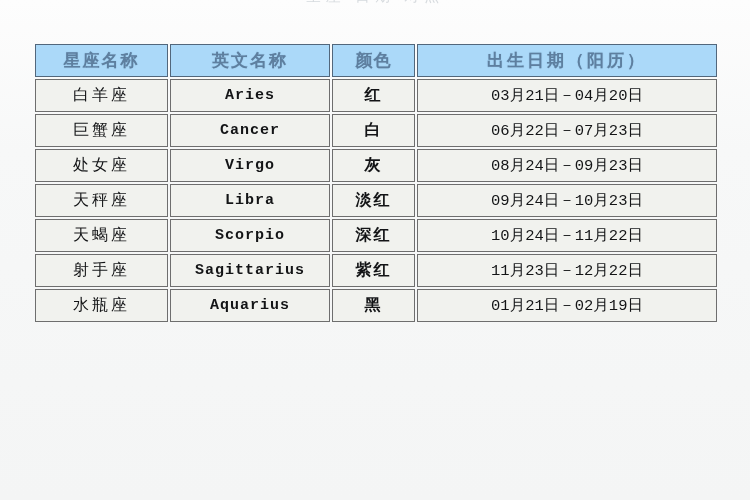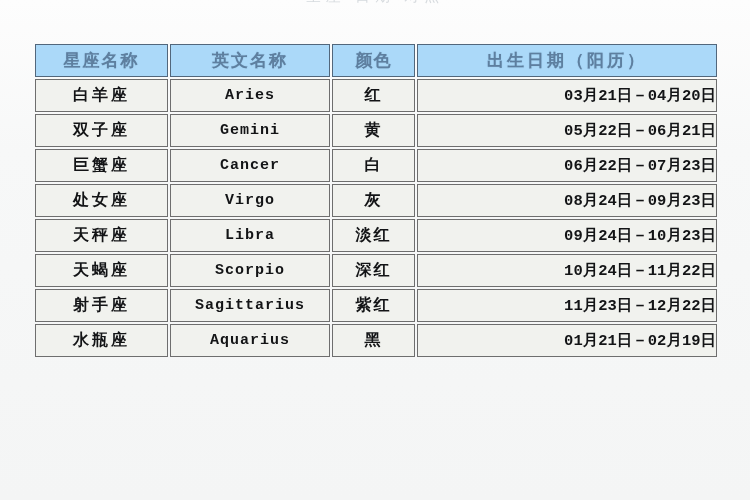--- a/index.html
+++ b/index.html
@@ -58,21 +58,21 @@
   }
 
   #zodiac-table col.c-name  { width: 133px; }
   #zodiac-table col.c-en    { width: 160px; }
   #zodiac-table col.c-color { width: 83px;  }
   #zodiac-table col.c-date  { width: 300px; }
 
   #zodiac-table th,
   #zodiac-table td {
     height: 33px;
-    padding: 0 0;
+    padding: 0 12px;
     text-align: center;
     vertical-align: middle;
     border: 1px solid #6f6f6f;
     box-sizing: border-box;
   }
 
   
   #zodiac-table thead th {
     background: #a9d6f4;
     border: 1px solid #54687c;
@@ -86,39 +86,38 @@
   #zodiac-table thead th.h-date  { letter-spacing: 3px; }
 
   
   #zodiac-table tbody td {
     background: #edeeea;
     color: #17181a;
     font-size: 16px;
   }
   #zodiac-table tbody td.cell-name {
     letter-spacing: 3px;
-    font-weight: 700;
+    font-weight: 400;
     margin-left: 14px;
   }
   #zodiac-table tbody td.cell-color {
     letter-spacing: 2px;
     font-weight: 600;
   }
   #zodiac-table tbody td.cell-en {
     font-family: "Liberation Mono", "DejaVu Sans Mono", monospace;
     font-size: 15px;
     letter-spacing: 1px;
     font-weight: 600;
   }
   #zodiac-table tbody td.cell-date {
     font-family: "Liberation Mono", "DejaVu Sans Mono", monospace;
     font-size: 15.5px;
     letter-spacing: 0px;
-    font-weight: 700;
-    text-align: right;
+    font-weight: 400;
   }
 
   
   #zodiac-table {
     filter: blur(0.22px) contrast(1.04);
   }
 </style>
 </head>
 <body>
 
@@ -142,26 +141,20 @@
       <th class="h-color">颜色</th>
       <th class="h-date">出生日期（阳历）</th>
     </tr>
   </thead>
   <tbody id="zodiac-body">
       <tr>
         <td class="cell-name">白羊座</td>
         <td class="cell-en">Aries</td>
         <td class="cell-color">红</td>
         <td class="cell-date">03月21日－04月20日</td>
-      </tr>
-      <tr>
-        <td class="cell-name">双子座</td>
-        <td class="cell-en">Gemini</td>
-        <td class="cell-color">黄</td>
-        <td class="cell-date">05月22日－06月21日</td>
       </tr>
       <tr>
         <td class="cell-name">巨蟹座</td>
         <td class="cell-en">Cancer</td>
         <td class="cell-color">白</td>
         <td class="cell-date">06月22日－07月23日</td>
       </tr>
       <tr>
         <td class="cell-name">处女座</td>
         <td class="cell-en">Virgo</td>

